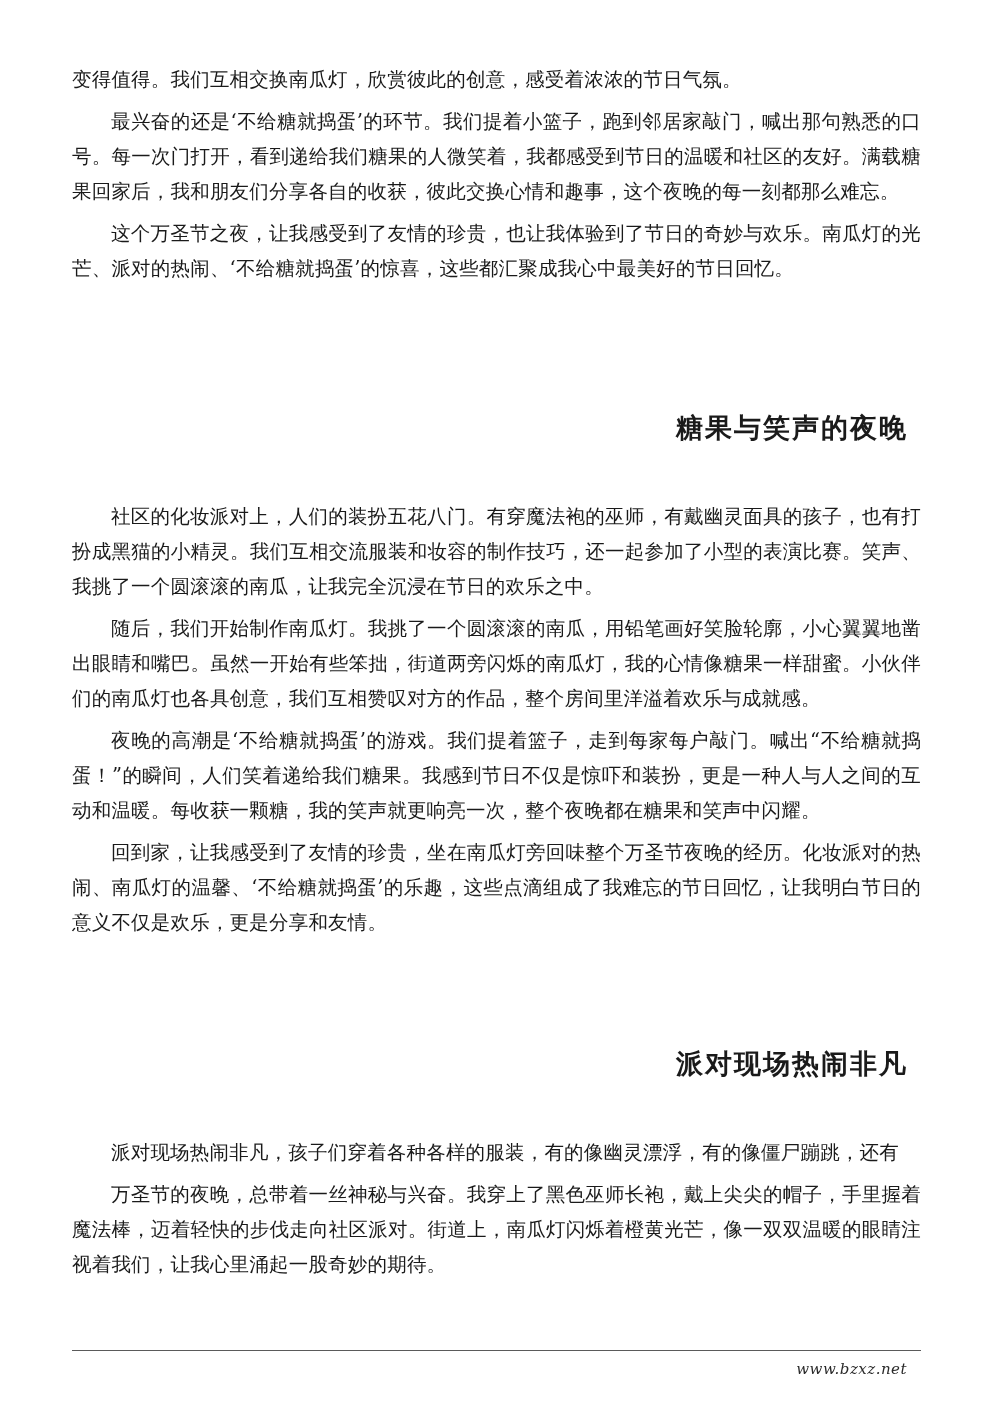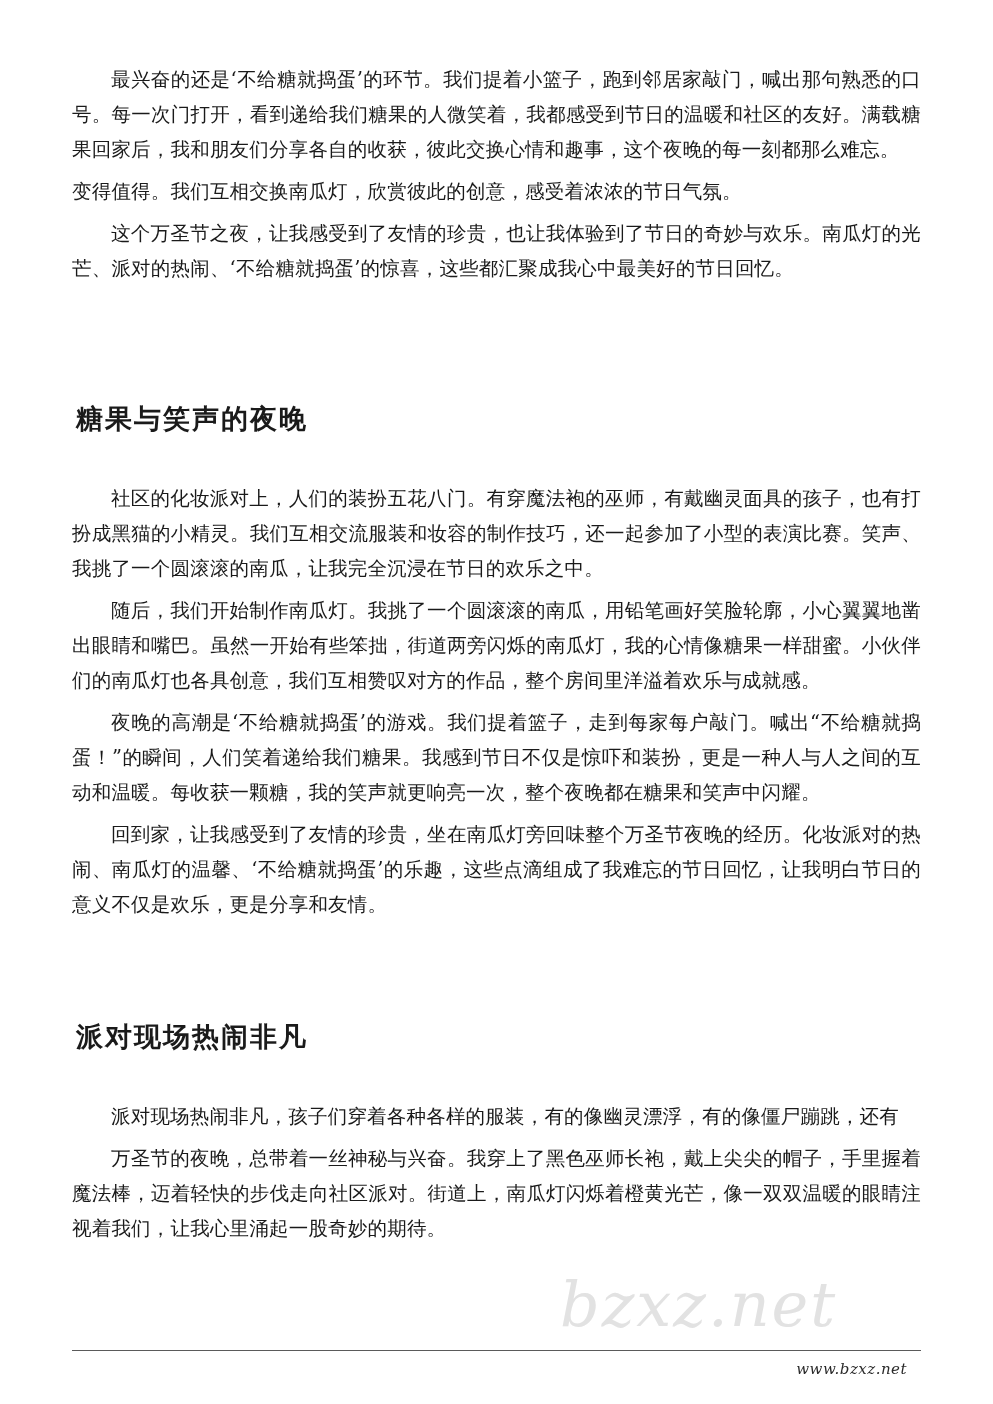--- a/index.html
+++ b/index.html
@@ -36,22 +36,22 @@
     text-justify: inter-ideograph;
     text-indent: 2em;
     letter-spacing: 0.2px;
   }
   p.noindent {
     text-indent: 0;
   }
   h2.title {
     font-size: 27px;
     font-weight: bold;
-    text-align: left;
-    margin: 4px;
+    text-align: right;
+    margin: 13px;
     letter-spacing: 2px;
     font-family: "DejaVu Serif", "Liberation Serif", serif;
   }
   .gap-before-title {
     height: 104px;
   }
   .gap-after-title {
     height: 40px;
   }
   .gap-before-title2 {
@@ -86,26 +86,25 @@
     font-style: italic;
     color: #2a2a2a;
     letter-spacing: 0.5px;
   }
 </style>
 </head>
 <body>
 
 <div class="page">
 
-  <div class="watermark">bzxz.net</div>
 
   <div class="content">
 
+    <p class="para noindent">变得值得。我们互相交换南瓜灯，欣赏彼此的创意，感受着浓浓的节日气氛。</p>
     <p class="para">最兴奋的还是‘不给糖就捣蛋’的环节。我们提着小篮子，跑到邻居家敲门，喊出那句熟悉的口号。每一次门打开，看到递给我们糖果的人微笑着，我都感受到节日的温暖和社区的友好。满载糖果回家后，我和朋友们分享各自的收获，彼此交换心情和趣事，这个夜晚的每一刻都那么难忘。</p>
-    <p class="para noindent">变得值得。我们互相交换南瓜灯，欣赏彼此的创意，感受着浓浓的节日气氛。</p>
     <p class="para">这个万圣节之夜，让我感受到了友情的珍贵，也让我体验到了节日的奇妙与欢乐。南瓜灯的光芒、派对的热闹、‘不给糖就捣蛋’的惊喜，这些都汇聚成我心中最美好的节日回忆。</p>
 
     <div class="gap-before-title"></div>
 
     <h2 class="title">糖果与笑声的夜晚</h2>
     <div class="gap-after-title"></div>
 
     <p class="para">社区的化妆派对上，人们的装扮五花八门。有穿魔法袍的巫师，有戴幽灵面具的孩子，也有打扮成黑猫的小精灵。我们互相交流服装和妆容的制作技巧，还一起参加了小型的表演比赛。笑声、我挑了一个圆滚滚的南瓜，让我完全沉浸在节日的欢乐之中。</p>
     <p class="para">随后，我们开始制作南瓜灯。我挑了一个圆滚滚的南瓜，用铅笔画好笑脸轮廓，小心翼翼地凿出眼睛和嘴巴。虽然一开始有些笨拙，街道两旁闪烁的南瓜灯，我的心情像糖果一样甜蜜。小伙伴们的南瓜灯也各具创意，我们互相赞叹对方的作品，整个房间里洋溢着欢乐与成就感。</p>
     <p class="para">夜晚的高潮是‘不给糖就捣蛋’的游戏。我们提着篮子，走到每家每户敲门。喊出“不给糖就捣蛋！”的瞬间，人们笑着递给我们糖果。我感到节日不仅是惊吓和装扮，更是一种人与人之间的互动和温暖。每收获一颗糖，我的笑声就更响亮一次，整个夜晚都在糖果和笑声中闪耀。</p>

